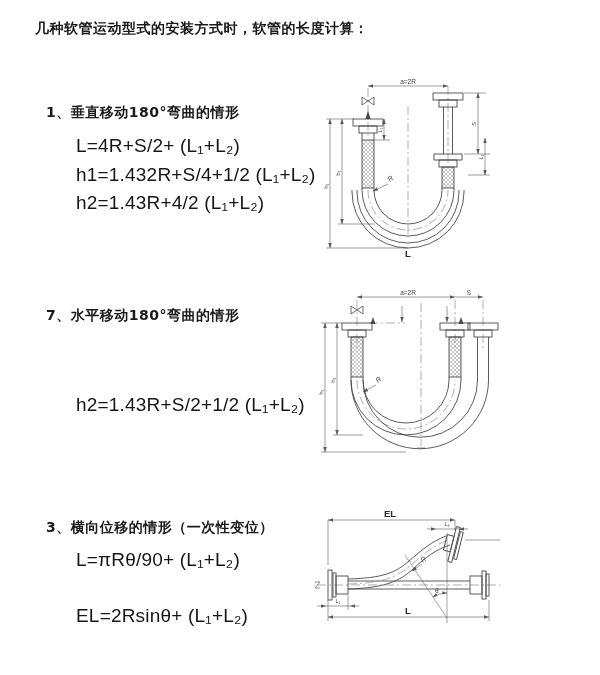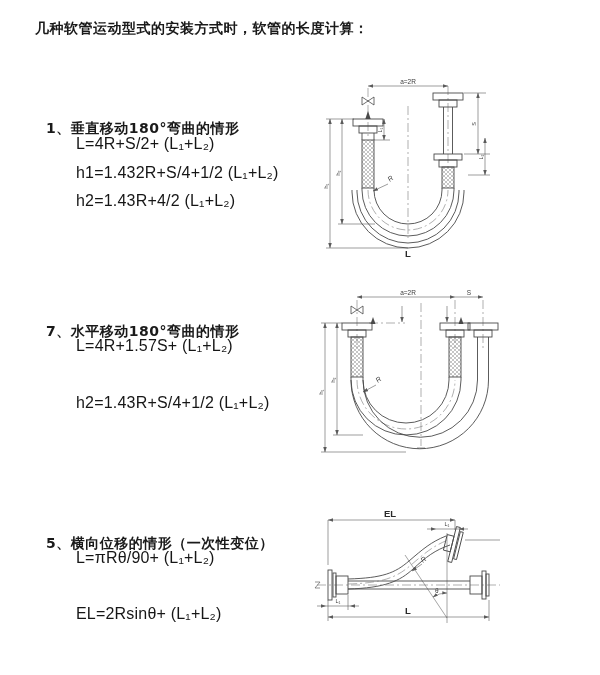--- a/index.html
+++ b/index.html
@@ -5,24 +5,24 @@
   html,body{margin:0;padding:0;background:#fff;}
   .page{
     position:relative;width:500px;height:675px;background:#ffffff;overflow:hidden;
     font-family:"DejaVu Sans",sans-serif;color:#1a1a1a;
   }
   .title{
     position:absolute;left:35px;top:20px;font-size:14px;font-weight:700;
     letter-spacing:0.5px;white-space:nowrap;
   }
   .heading{
-    position:absolute;font-size:14px;font-weight:700;letter-spacing:0.5px;white-space:nowrap;margin-top:16px;
+    position:absolute;font-size:14px;font-weight:700;letter-spacing:0.5px;white-space:nowrap;
   }
   .formula{
-    position:absolute;font-size:16px;font-weight:400;letter-spacing:0.2px;white-space:nowrap;
+    position:absolute;font-size:19px;font-weight:400;letter-spacing:0.2px;white-space:nowrap;
     font-family:"Liberation Sans","DejaVu Sans",sans-serif;color:#161616;
   }
   .diagram{position:absolute;}
   svg text{fill:#3d3d3d;font-family:"Liberation Sans","DejaVu Sans",sans-serif;}
   svg .lab{font-size:6.5px;}
   svg .labSm{font-size:5.5px;}
   svg .labBig{font-size:9.5px;font-weight:bold;fill:#2a2a2a;}
   svg .labIt{font-style:italic;font-size:7px;}
 </style>
 </head>
@@ -31,24 +31,23 @@
 <div class="page">
 
   <div class="title">几种软管运动型式的安装方式时，软管的长度计算：</div>
 
   <div class="heading" style="left:46px;top:104px;">1、垂直移动180°弯曲的情形</div>
   <div class="formula" style="left:76px;top:135px;">L=4R+S/2+ (L₁+L₂)</div>
   <div class="formula" style="left:76px;top:164px;">h1=1.432R+S/4+1/2 (L₁+L₂)</div>
   <div class="formula" style="left:76px;top:192px;">h2=1.43R+4/2 (L₁+L₂)</div>
 
   <div class="heading" style="left:46px;top:307px;">7、水平移动180°弯曲的情形</div>
-  <div class="formula" style="left:76px;top:337px;">L=4R+1.57S+ (L₁+L₂)</div>
-  <div class="formula" style="left:76px;top:394px;">h2=1.43R+S/4+1/2 (L₁+L₂)</div>
-
-  <div class="heading" style="left:46px;top:519px;">5、横向位移的情形（一次性变位）</div>
+  <div class="formula" style="left:76px;top:394px;">h2=1.43R+S/2+1/2 (L₁+L₂)</div>
+
+  <div class="heading" style="left:46px;top:519px;">3、横向位移的情形（一次性变位）</div>
   <div class="formula" style="left:76px;top:549px;">L=πRθ/90+ (L₁+L₂)</div>
   <div class="formula" style="left:76px;top:605px;">EL=2Rsinθ+ (L₁+L₂)</div>
 
   <svg class="diagram" style="left:318px;top:78px;" width="185" height="182" viewBox="0 0 185 182">
     <defs>
       <marker id="ar1" markerWidth="9" markerHeight="6" refX="8.5" refY="3" orient="auto-start-reverse">
         <path d="M0,0 L9,3 L0,6 Z" fill="#5a5a5a"></path>
       </marker>
       <pattern id="xh1" width="4" height="4" patternUnits="userSpaceOnUse">
         <path d="M0,4 L4,0 M0,0 L4,4" stroke="#8a8a8a" stroke-width="0.5"></path>

